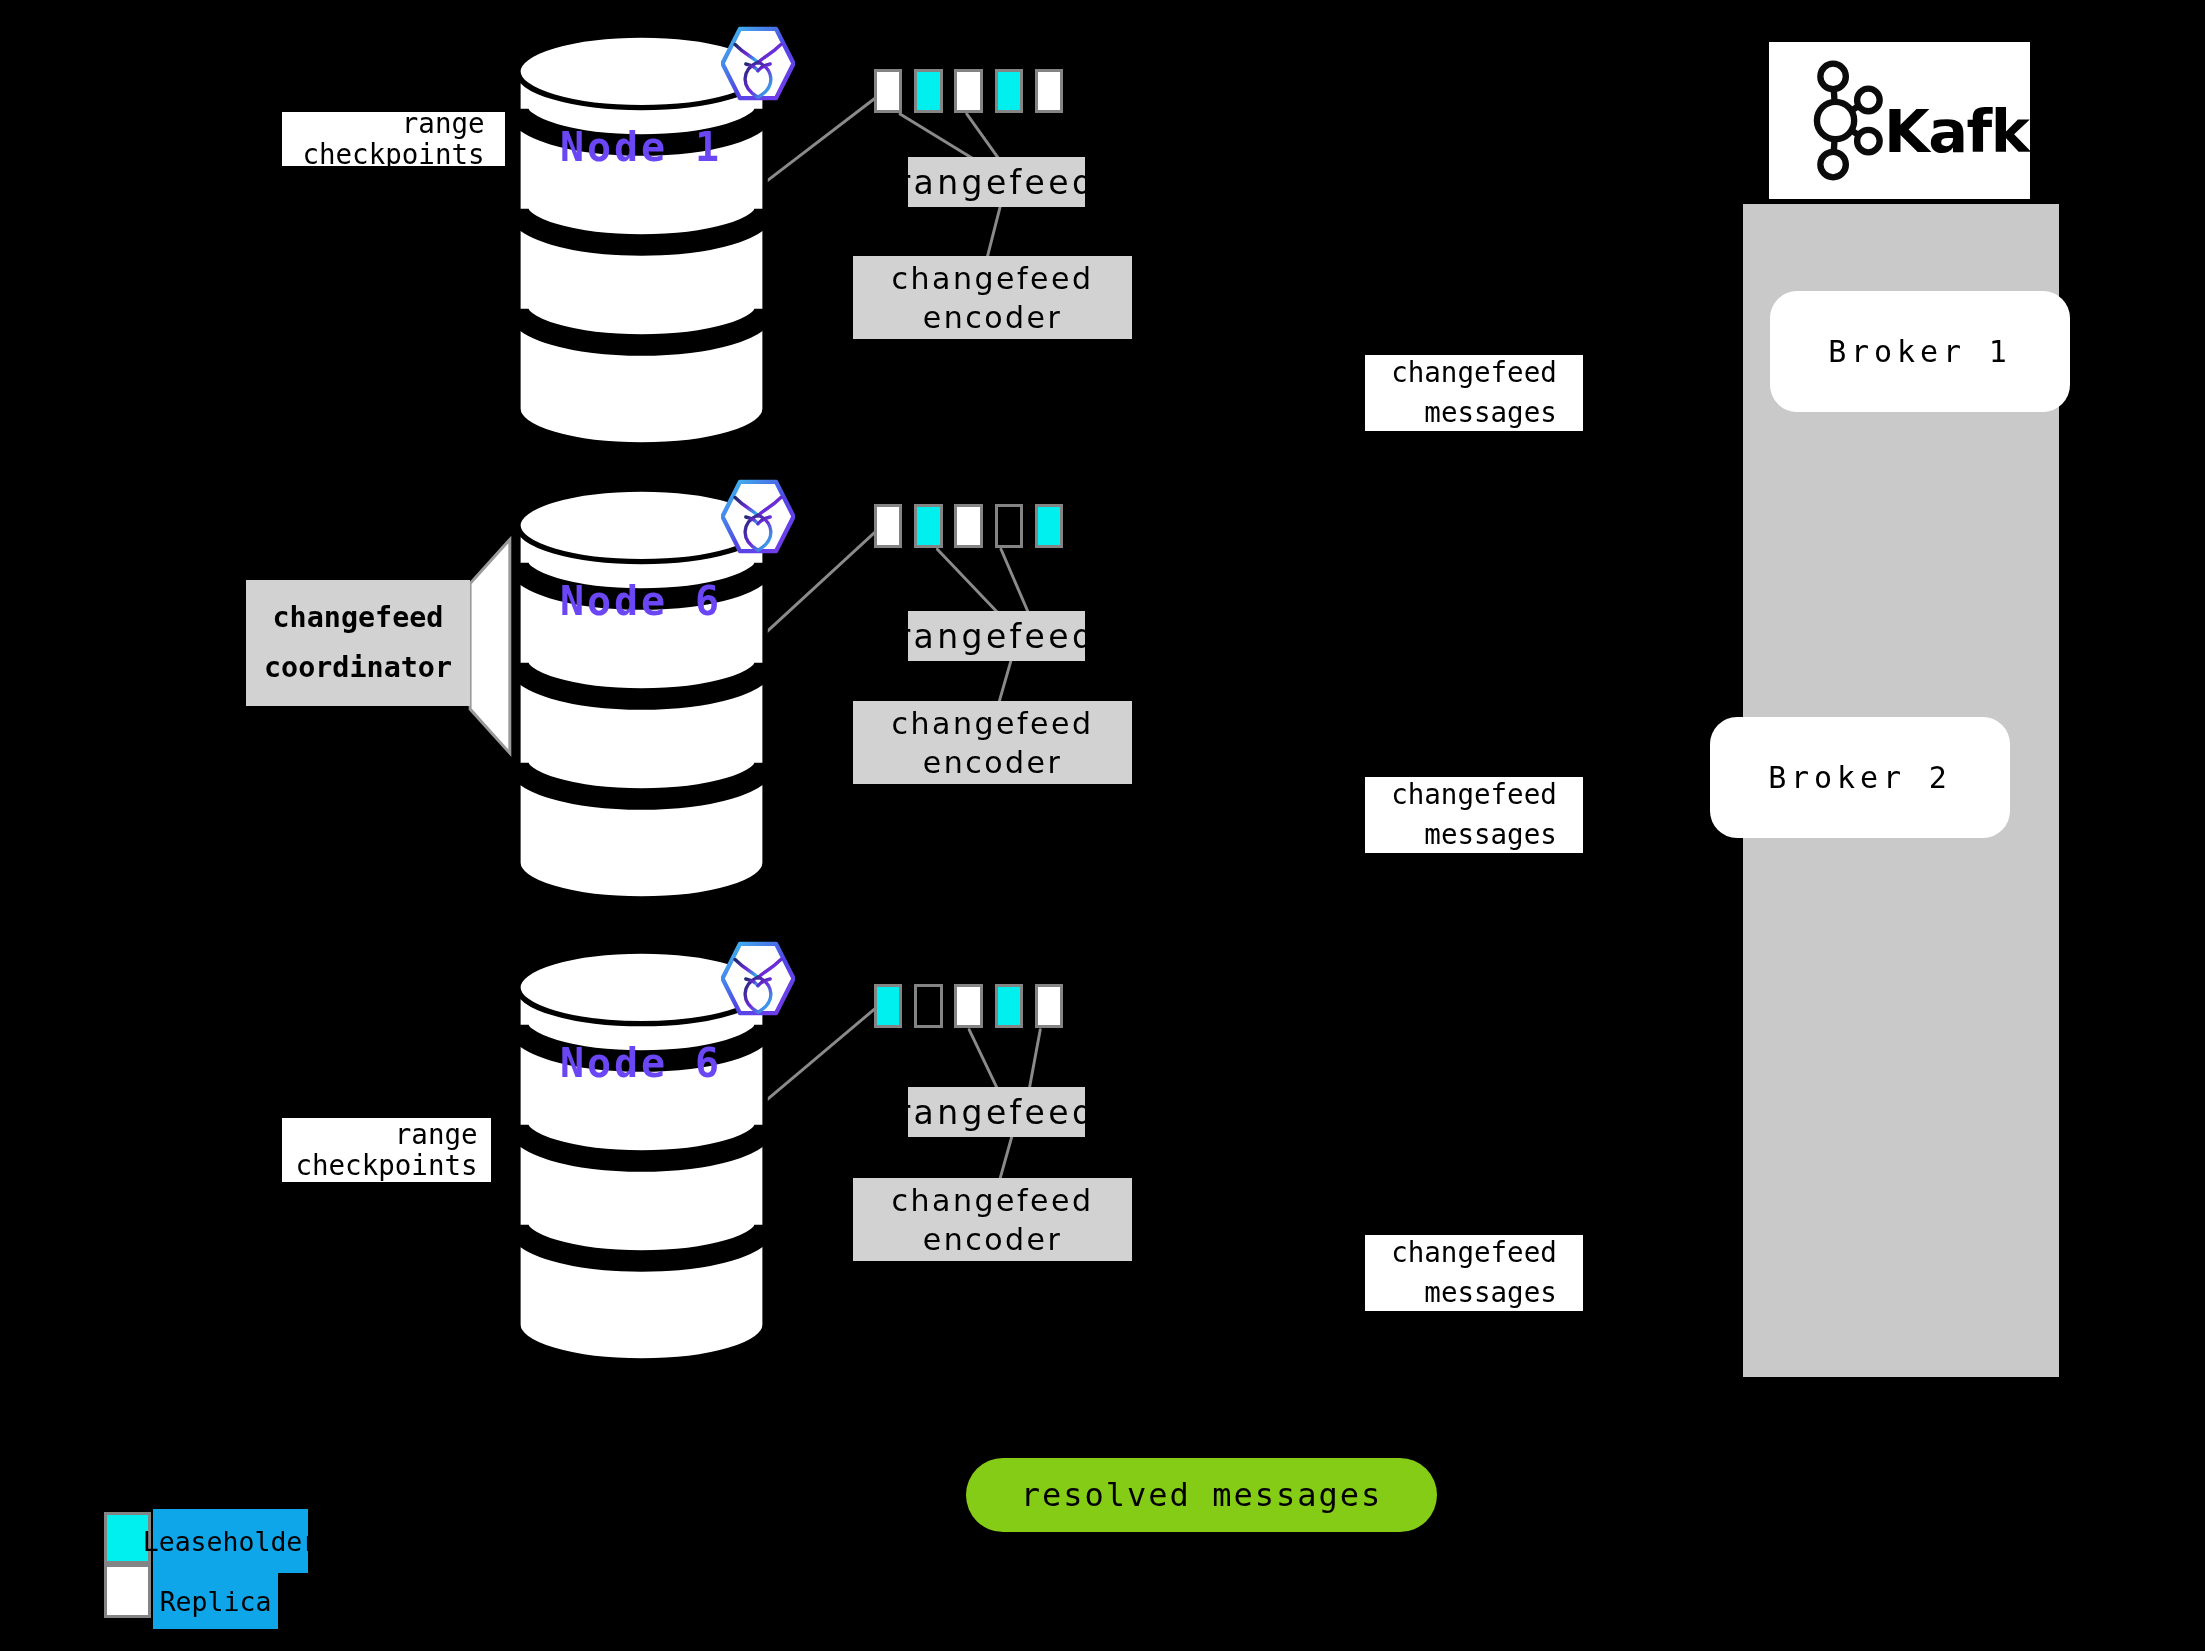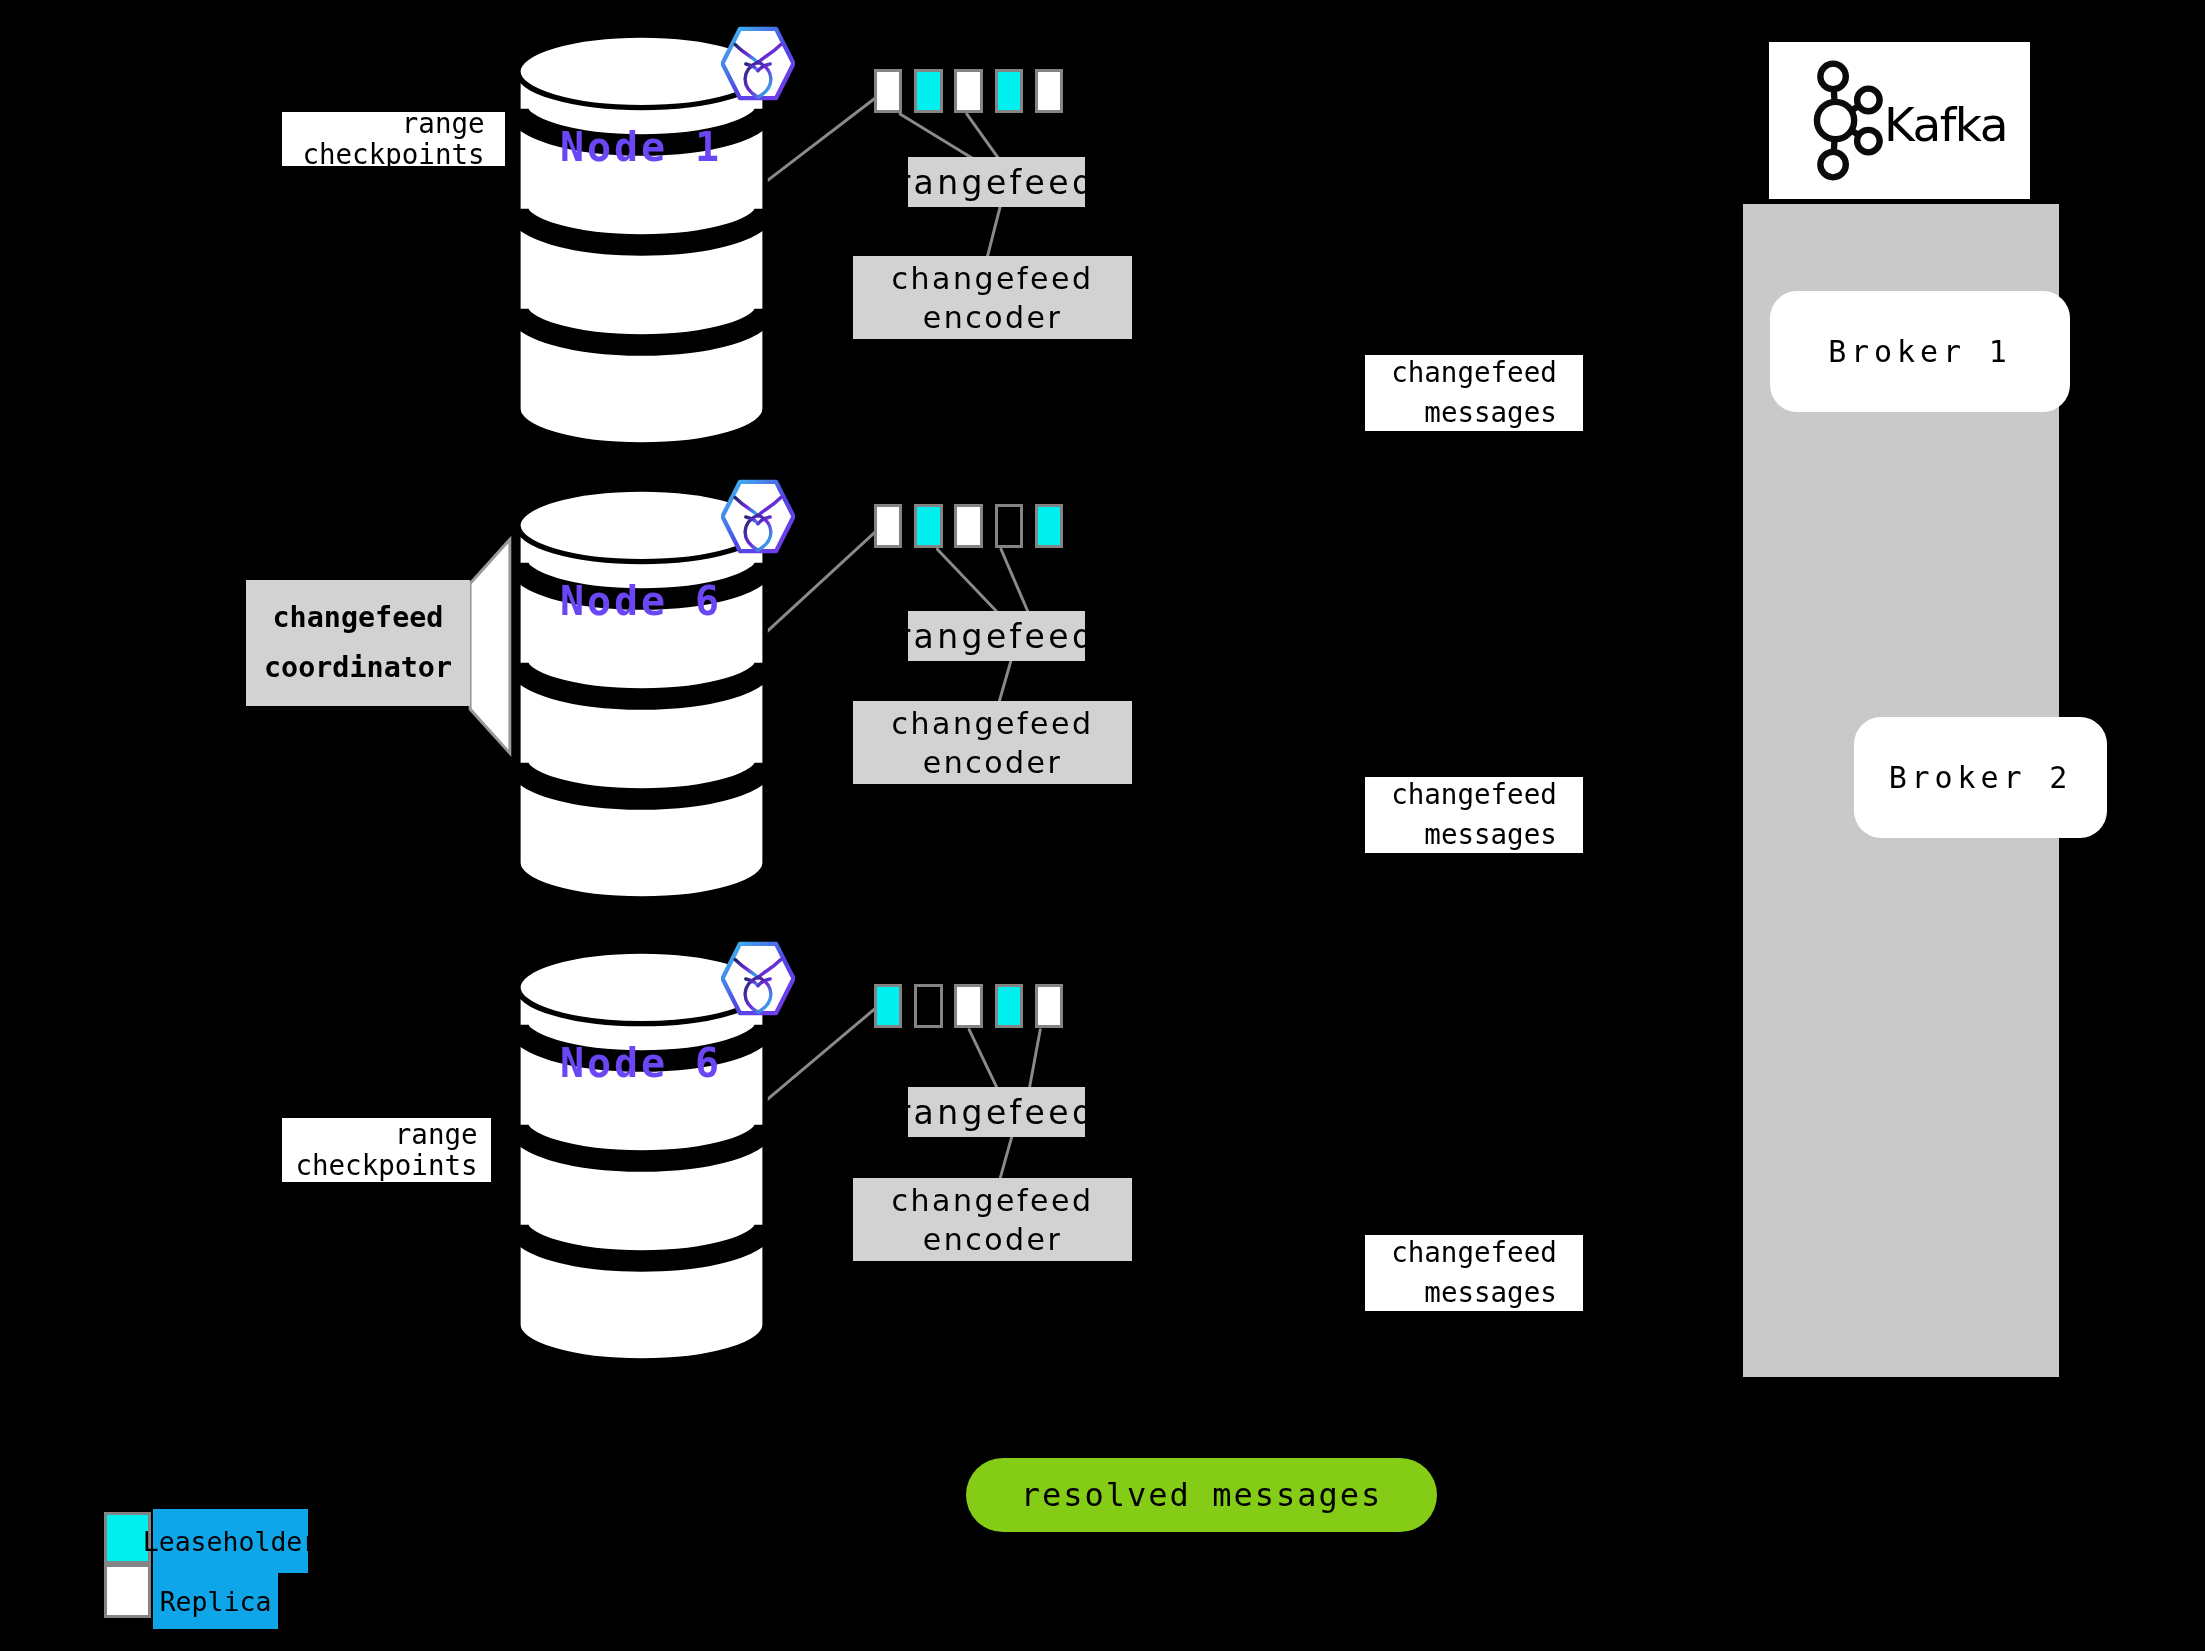--- a/index.html
+++ b/index.html
@@ -32,22 +32,22 @@
   .sq{width:28.4px;height:44px;border:3.4px solid var(--border-gray);box-sizing:border-box;display:inline-block;}
   .sq.leaseholder{background:var(--leaseholder);}
   .sq.replica{background:var(--replica);}
   .sq.empty{background:transparent;}
   .broker{background:#fff;border-radius:27px;display:flex;align-items:center;justify-content:center;
     font-size:30px;letter-spacing:4.9px;}
   .pill{background:#84cc16;border-radius:39px;display:flex;align-items:center;justify-content:center;
     font-size:32px;letter-spacing:2px;}
   .legend-swatch{border:3.9px solid var(--border-gray);box-sizing:border-box;}
   .legend-label{background:#0ea5e9;display:flex;align-items:center;justify-content:center;font-size:26.5px;}
-  .kafka-brand{font-family:"DejaVu Sans","Liberation Sans",sans-serif;font-weight:normal;
-    font-size:47px;letter-spacing:-1.5px;}
+  .kafka-brand{font-family:"DejaVu Sans","Liberation Sans",sans-serif;font-weight:bold;
+    font-size:59px;letter-spacing:-1.5px;}
 </style>
 </head>
 <body>
 
 <div id="stage">
 
   <svg width="0" height="0" style="position:absolute">
     <defs>
       <linearGradient id="hexgrad" x1="0" y1="0" x2="1" y2="1">
         <stop offset="0" stop-color="#3ec6f0"></stop>
@@ -204,21 +204,21 @@
         <circle cx="172" cy="192" r="23"></circle>
         <circle cx="105" cy="150" r="38"></circle>
       </g>
     </svg>
     <span class="kafka-brand" style="position:absolute;left:115px;top:55px">Kafka</span>
   </div>
 
   <div class="abs" style="left:1743px;top:204px;width:316px;height:1173px;background:var(--container-gray)"></div>
 
   <div class="abs broker" style="left:1770px;top:291px;width:300px;height:121px">Broker 1</div>
-  <div class="abs broker" style="left:1854px;top:717px;width:253px;height:121px">Broker 2</div>
+  <div class="abs broker" style="left:1710px;top:717px;width:300px;height:121px">Broker 2</div>
 
   <div class="abs pill" style="left:966px;top:1458px;width:471px;height:74px">resolved messages</div>
 
   <div class="abs legend-swatch" style="left:104px;top:1512px;width:47px;height:52px;background:var(--leaseholder)"></div>
   <div class="abs legend-swatch" style="left:104px;top:1564px;width:47px;height:54px;background:var(--replica)"></div>
   <div class="abs legend-label" style="left:153px;top:1509px;width:155px;height:64px">Leaseholder</div>
   <div class="abs legend-label" style="left:153px;top:1573px;width:125px;height:56px">Replica</div>
 
 </div>
 

